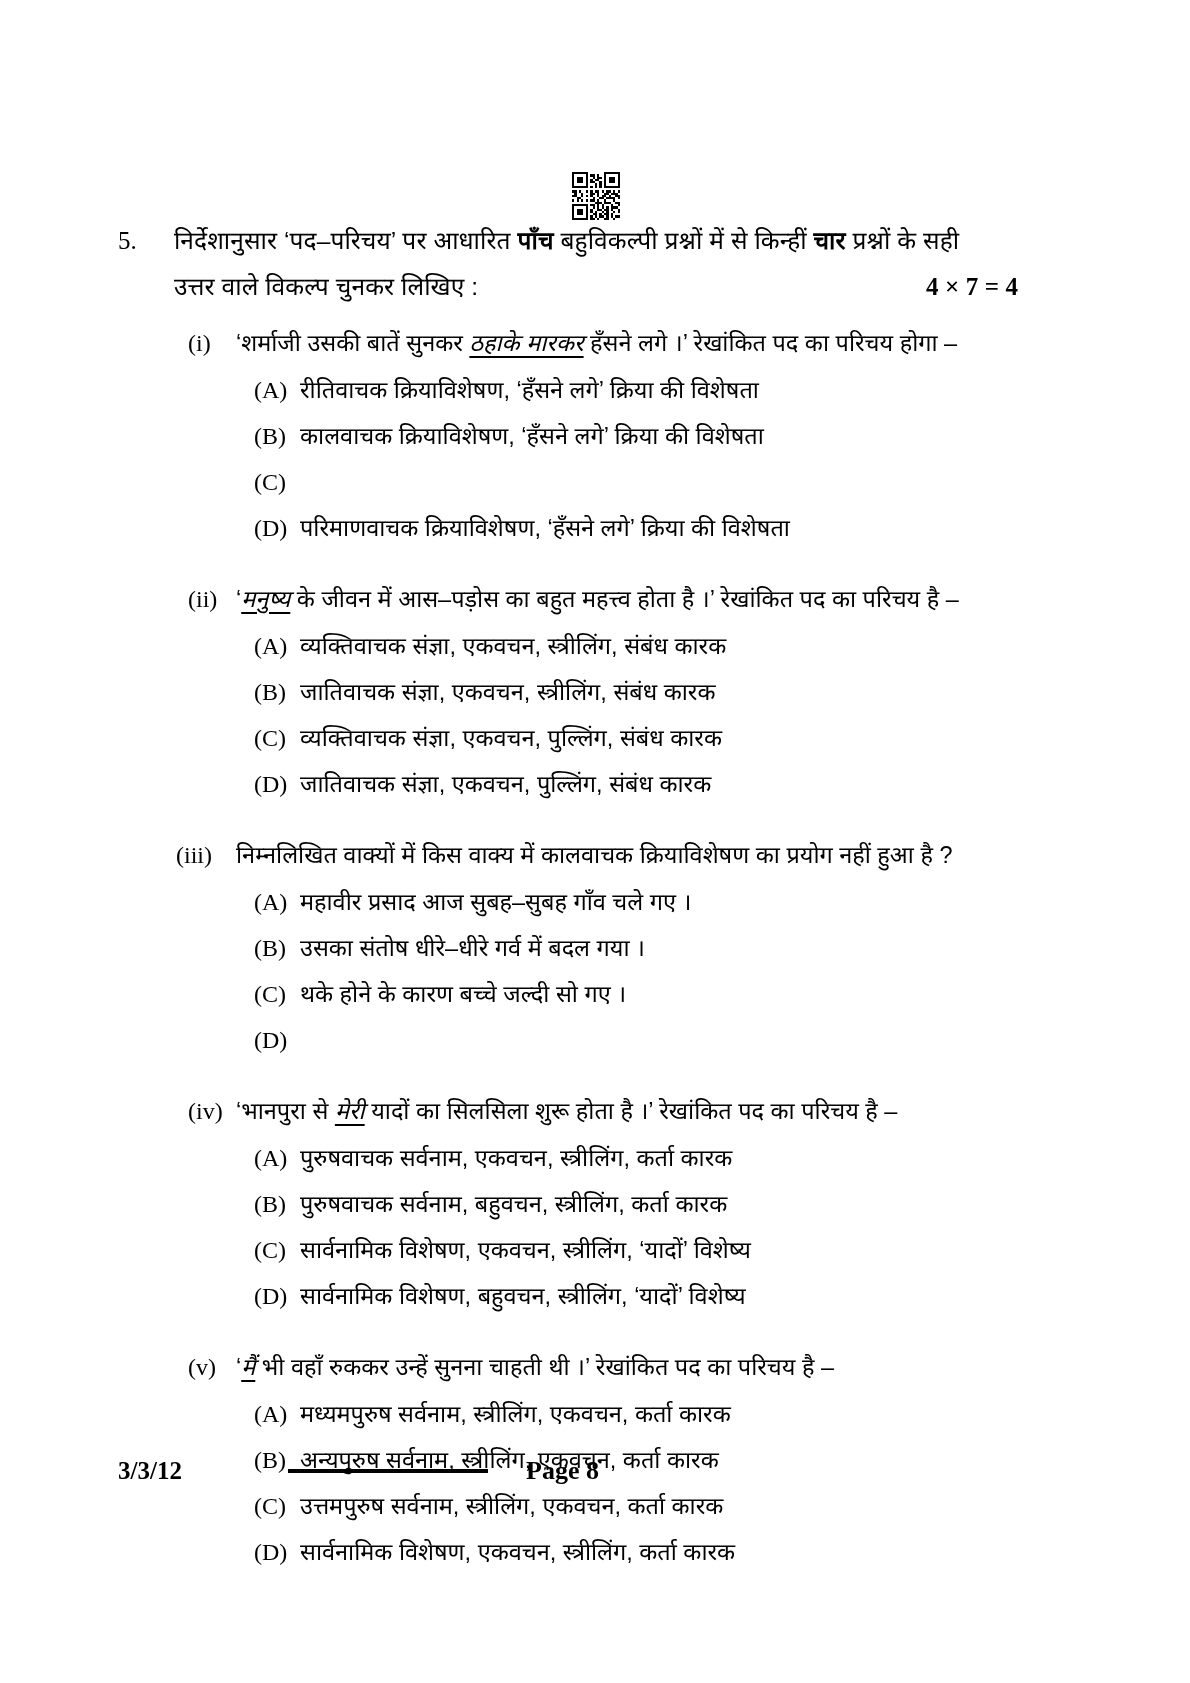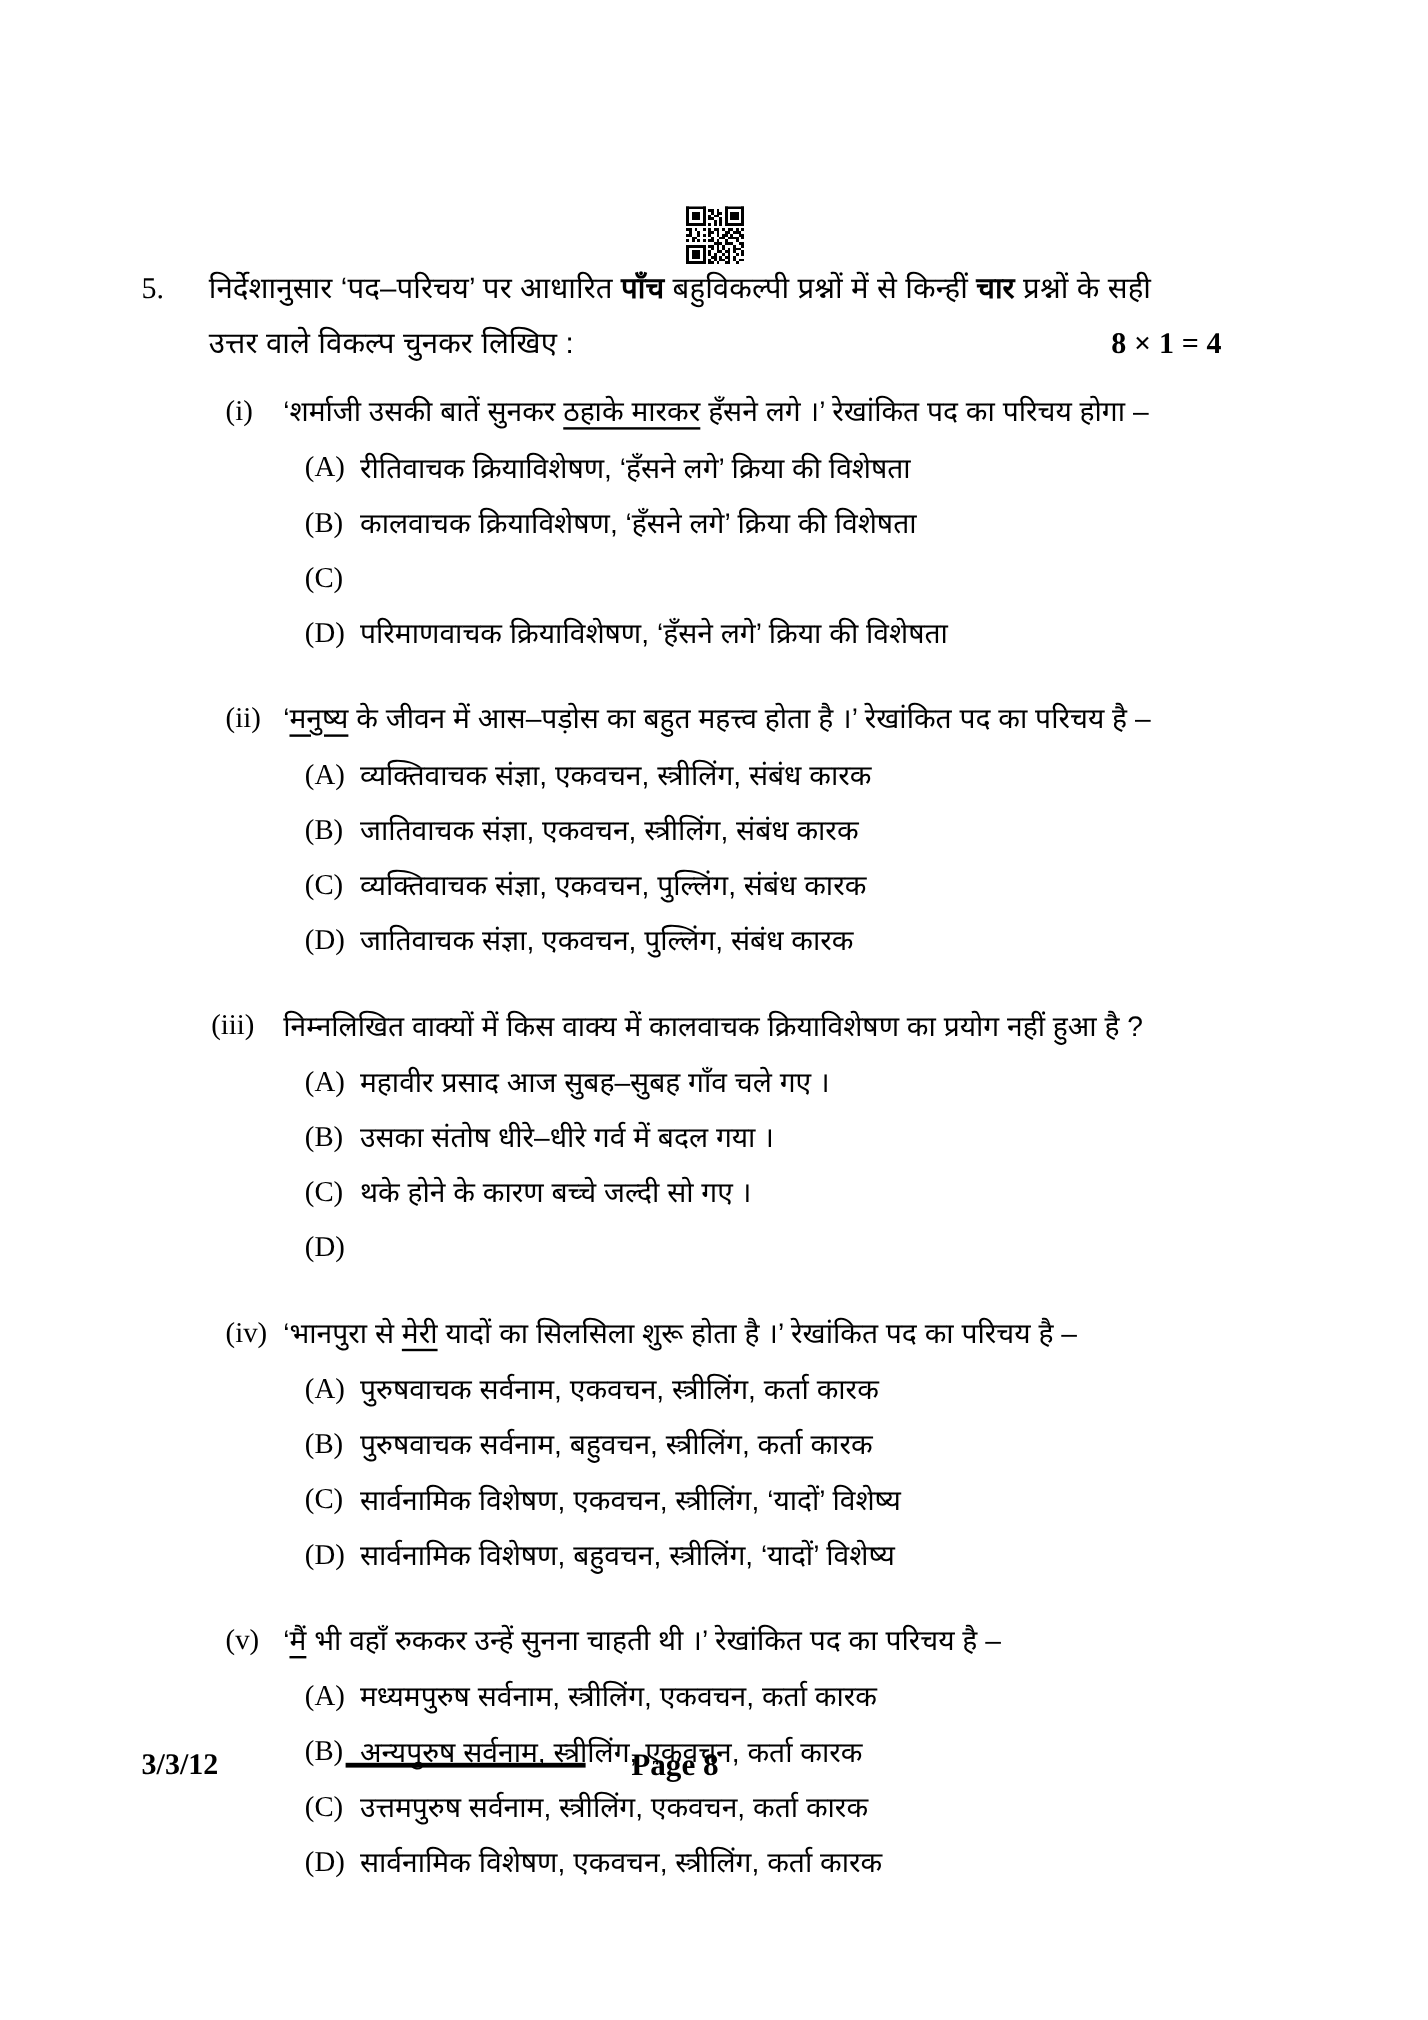--- a/index.html
+++ b/index.html
@@ -101,21 +101,21 @@
   }
   .subq-label.wide { padding-left: 2px; }
   .subq-body { flex: 1 1 auto; }
 
   .subq-stem {
     font-family: "Liberation Sans", "DejaVu Sans", sans-serif;
     font-size: 23.5px;
     line-height: 46px;
     font-weight: 500;
   }
-  .u { text-decoration: underline; text-underline-offset: 5px; }
+  .u { text-decoration: underline; text-underline-offset: 5px; font-style: italic; }
 
   .opt {
     display: flex;
     align-items: flex-start;
     margin-top: 2px;
   }
   .opt-label {
     flex: 0 0 64px;
     width: 64px;
     font-family: "Liberation Serif", serif;
@@ -278,21 +278,21 @@
   <div class="content">
 
     <div class="qblock">
       <div class="qnum">5.</div>
       <div class="qbody">
         <div class="hindi stem-line">
           <span>निर्देशानुसार ‘पद–परिचय’ पर आधारित </span><b class="bold">पाँच</b><span> बहुविकल्पी प्रश्नों में से किन्हीं </span><b class="bold">चार</b><span> प्रश्नों के सही</span>
         </div>
         <div class="hindi stem-line with-marks">
           <span>उत्तर वाले विकल्प चुनकर लिखिए :</span>
-          <span class="marks">8 × 1 = 4</span>
+          <span class="marks">4 × 7 = 4</span>
         </div>
 
         <div id="subq-container">
             <div class="subq">
               <div class="subq-label">(i)</div>
               <div class="subq-body">
                 <div class="subq-stem"><span>‘शर्माजी उसकी बातें सुनकर </span><span class="u">ठहाके मारकर</span><span> हँसने लगे ।’ रेखांकित पद का परिचय होगा –</span></div>
                 <div class="opt">
                   <div class="opt-label">(A)</div>
                   <div class="opt-text">रीतिवाचक क्रियाविशेषण, ‘हँसने लगे’ क्रिया की विशेषता</div>

